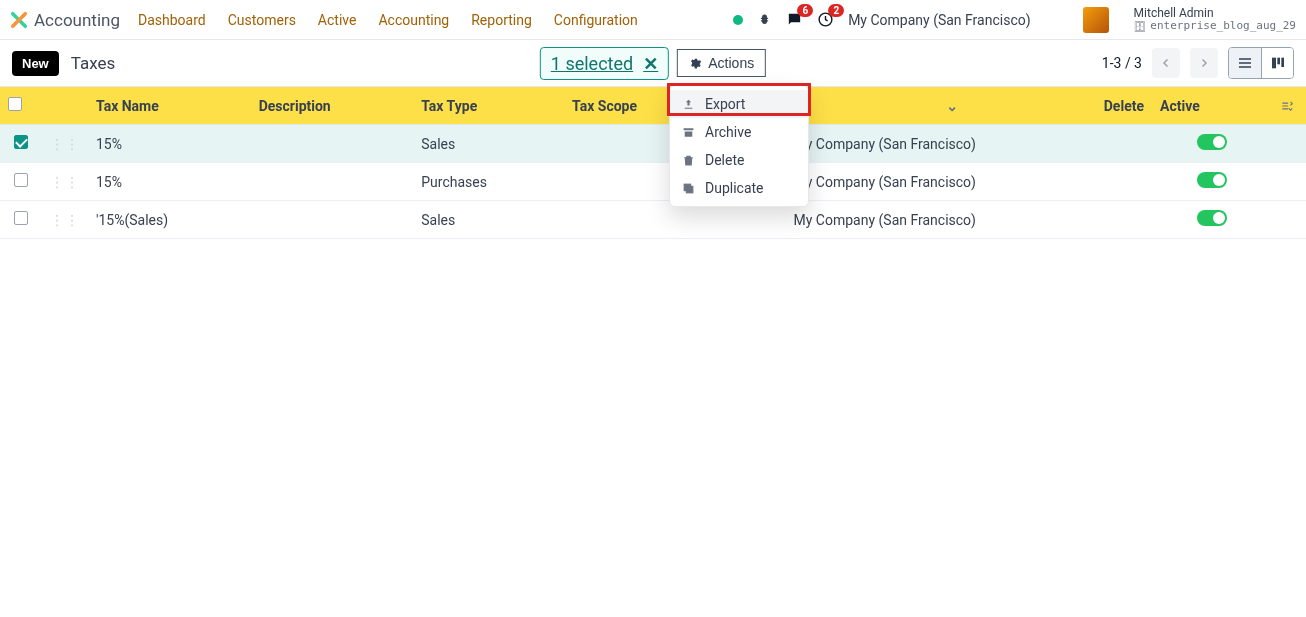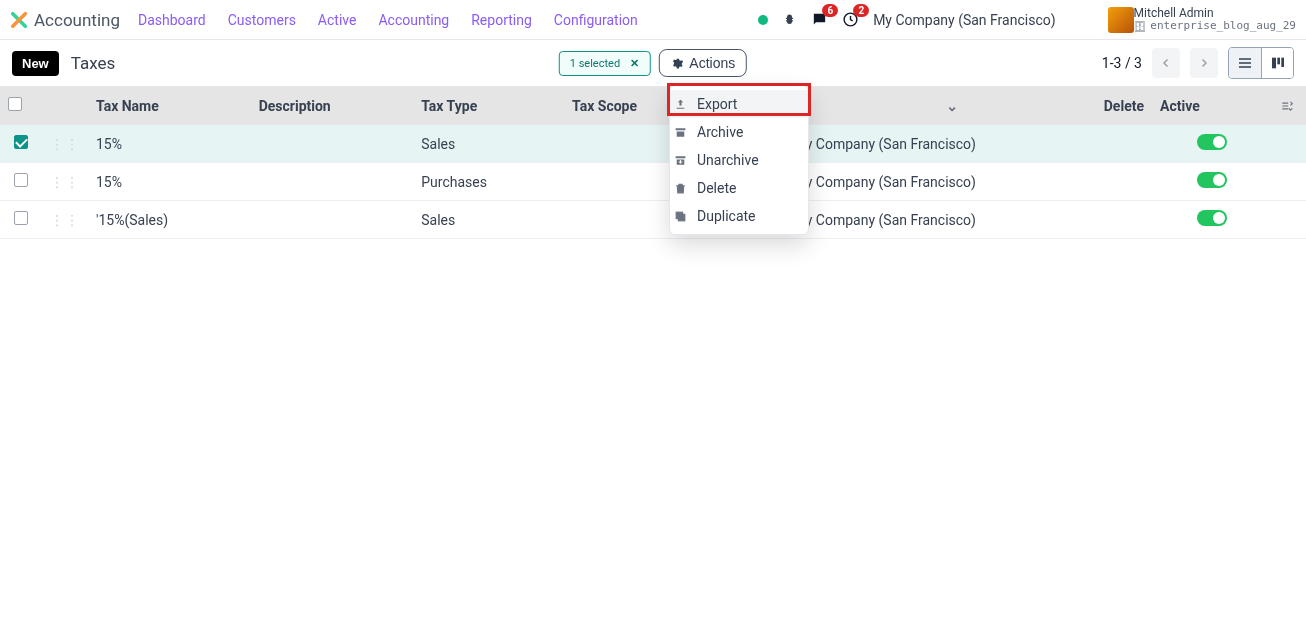--- a/index.html
+++ b/index.html
@@ -3,74 +3,74 @@
 <meta charset="utf-8">
 <style>
   * { box-sizing: border-box; margin: 0; padding: 0; }
   body { font-family: -apple-system, BlinkMacSystemFont, "Segoe UI", Roboto, Helvetica, Arial, sans-serif; font-size: 14px; color: #374151; background: #fff; width: 1306px; }
   
   .topnav { display: flex; align-items: center; height: 40px; padding: 0 10px 0 10px; border-bottom: 1px solid #e5e7eb; }
   .brand { display: flex; align-items: center; gap: 6px; margin-right: 18px; }
   .brand-icon { width: 18px; height: 18px; position: relative; }
   .brand-text { font-size: 17px; color: #4b5563; }
   .nav-links { display: flex; gap: 22px; }
-  .nav-link { color: #8b5cf6; font-size: 14px; cursor: pointer; }
+  .nav-link { color: #a16207; font-size: 14px; cursor: pointer; }
   .nav-right { margin-left: auto; display: flex; align-items: center; gap: 14px; }
   .status-dot { width: 10px; height: 10px; background: #10b981; border-radius: 50%; }
   .bug-icon svg { width: 15px; height: 15px; }
   .chat-wrap, .clock-wrap { position: relative; display: flex; align-items: center; }
   .chat-wrap svg, .clock-wrap svg { width: 17px; height: 17px; }
   .badge { position: absolute; top: -7px; right: -10px; background: #dc2626; color: #fff; border-radius: 10px; font-size: 10px; font-weight: 700; padding: 1px 5px; line-height: 11px; min-width: 14px; text-align: center; }
   .company-text { color: #374151; }
   .avatar { width: 26px; height: 26px; border-radius: 3px; background: linear-gradient(135deg,#f59e0b,#b45309); display: inline-block; }
-  .user-block { display: flex; align-items: center; gap: 0; padding-left: 38px; }
+  .user-block { display: flex; align-items: center; gap: 25px; padding-left: 38px; }
   .user-lines { display: flex; flex-direction: column; line-height: 1.1; font-size: 12px; }
   .user-sub { font-family: ui-monospace,Menlo,Consolas,monospace; color: #6b7280; font-size: 11px; display: flex; align-items: center; gap: 4px; }
   .db-icon { font-size: 10px; }
 
   
   .controlbar { display: flex; align-items: center; height: 46px; padding: 0 12px; position: relative; }
   .new-btn { background: #000000; color: #fff; border: none; padding: 5px 10px; border-radius: 4px; font-size: 13px; font-weight: 600; cursor: pointer; }
   .breadcrumb { margin-left: 12px; font-size: 17px; color: #374151; }
   .center-controls { position: absolute; left: 50%; transform: translateX(-50%); display: flex; gap: 8px; align-items: center; }
-  .chip { display: flex; align-items: center; gap: 10px; border: 1px solid #0d9488; color: #0f766e; background: #f0fdfa; padding: 5px 10px; border-radius: 4px; font-size: 11px; }
+  .chip { display: flex; align-items: center; gap: 10px; border: 1px solid #0d9488; color: #0f766e; background: #f0fdfa; padding: 5px 10px; border-radius: 4px; font-size: 18px; text-decoration: underline; }
   .chip-close { cursor: pointer; font-weight: 700; color: #0f766e; }
-  .actions-btn { display: flex; align-items: center; gap: 6px; border: 1px solid #475569; background: #fff; padding: 5px 11px; border-radius: 8px; font-size: 14px; color: #334155; cursor: pointer; }
+  .actions-btn { display: flex; align-items: center; gap: 6px; border: 1px solid #475569; background: #fff; padding: 5px 11px; border-radius: 0; font-size: 14px; color: #334155; cursor: pointer; }
   .gear svg { width: 13px; height: 13px; }
   .right-controls { margin-left: auto; display: flex; align-items: center; gap: 10px; }
   .pager-text { color: #0f172a; font-size: 14px; }
   .pager-btn { width: 28px; height: 30px; border: none; background: #f3f4f6; color: #9ca3af; border-radius: 4px; cursor: pointer; display: flex; align-items: center; justify-content: center; }
   .pager-btn svg { width: 12px; height: 12px; }
   .view-group { display: flex; border: 1px solid #94a3b8; border-radius: 4px; overflow: hidden; }
   .view-btn { width: 32px; height: 30px; background: #fff; border: none; display: flex; align-items: center; justify-content: center; cursor: pointer; }
   .view-btn.active { background: #eef2f6; }
   .view-btn + .view-btn { border-left: 1px solid #94a3b8; }
 
   
   .table { width: 100%; border-collapse: collapse; }
-  .table thead th { text-align: left; font-weight: 700; color: #374151; padding: 10px 8px; border-top: 1px solid #e5e7eb; border-bottom: 1px solid #e5e7eb; font-size: 14px; background: #e5e5e5; }
+  .table thead th { text-align: left; font-weight: 700; color: #374151; padding: 10px 8px; border-top: 1px solid #e5e7eb; border-bottom: 1px solid #e5e7eb; font-size: 14px; background: #fde047; }
   .table tbody td { padding: 9px 8px; border-bottom: 1px solid #eceff3; font-size: 14px; color: #374151; }
   .col-check { width: 42px; text-align: center; }
   .col-handle { width: 24px; }
   .col-active { width: 120px; text-align: center; }
   .col-settings { width: 34px; text-align: right; }
   .row-selected td { background: #e6f4f3; }
   .check { width: 14px; height: 14px; border: 1px solid #9ca3af; border-radius: 2px; display: inline-block; background: #fff; }
   .check.checked { background: #0d9488; border-color: #0d9488; position: relative; }
   .check.checked::after { content: ""; position: absolute; left: 3px; top: 0px; width: 5px; height: 9px; border: solid #fff; border-width: 0 2px 2px 0; transform: rotate(45deg); }
   .handle { color: #cbd5e1; letter-spacing: 1px; cursor: grab; }
   .toggle { width: 30px; height: 16px; border-radius: 10px; background: #22c55e; position: relative; display: inline-block; }
   .toggle::after { content: ""; position: absolute; right: 2px; top: 2px; width: 12px; height: 12px; background: #fff; border-radius: 50%; }
   .th-flex { display: flex; align-items: center; gap: 6px; }
   .chev { color: #6b7280; }
   .settings-ico svg { width: 14px; height: 14px; }
 
   
   .dropdown { position: absolute; top: 85px; left: 669px; width: 140px; background: #fff; border: 1px solid #e5e7eb; border-radius: 6px; box-shadow: 0 10px 25px rgba(0,0,0,0.15); padding: 4px 0; z-index: 50; }
-  .dd-item { display: flex; align-items: center; gap: 10px; padding: 6px 4px; font-size: 14px; color: #374151; cursor: pointer; }
+  .dd-item { display: flex; align-items: center; gap: 10px; padding: 6px 12px; font-size: 14px; color: #374151; cursor: pointer; }
   .dd-item.hover { background: #f3f4f6; }
   .dd-item svg { width: 13px; height: 13px; fill: #6b7280; }
   .export-highlight { position: absolute; top: 83px; left: 667px; width: 144px; height: 33px; border: 3px solid #dc2626; z-index: 60; pointer-events: none; }
 
   svg { display: block; }
 </style>
 </head>
 <body>
 
 <div class="topnav">
@@ -260,28 +260,20 @@
   <div class="dd-item">
     <span>
         <svg viewBox="0 0 24 24">
           <path d="M3 4h18v4H3zM5 10h14v10H5zM9 13h6v2H9z"></path>
         </svg>
       </span>
     <span>Archive</span>
   </div>
   <div class="dd-item">
     <span>
-        <svg viewBox="0 0 24 24">
-          <path d="M5 20h14V10H5zM3 4h18v4H3zM12 18l-4-4h3v-3h2v3h3z"></path>
-        </svg>
-      </span>
-    <span>Unarchive</span>
-  </div>
-  <div class="dd-item">
-    <span>
         <svg viewBox="0 0 24 24" fill="none" stroke="#6b7280" stroke-width="2">
           <path d="M4 7h16M9 7V4h6v3M6 7l1 13h10l1-13"></path>
         </svg>
       </span>
     <span>Delete</span>
   </div>
   <div class="dd-item">
     <span>
         <svg viewBox="0 0 24 24" fill="none" stroke="#6b7280" stroke-width="2">
           <rect x="8" y="8" width="12" height="12"></rect>

